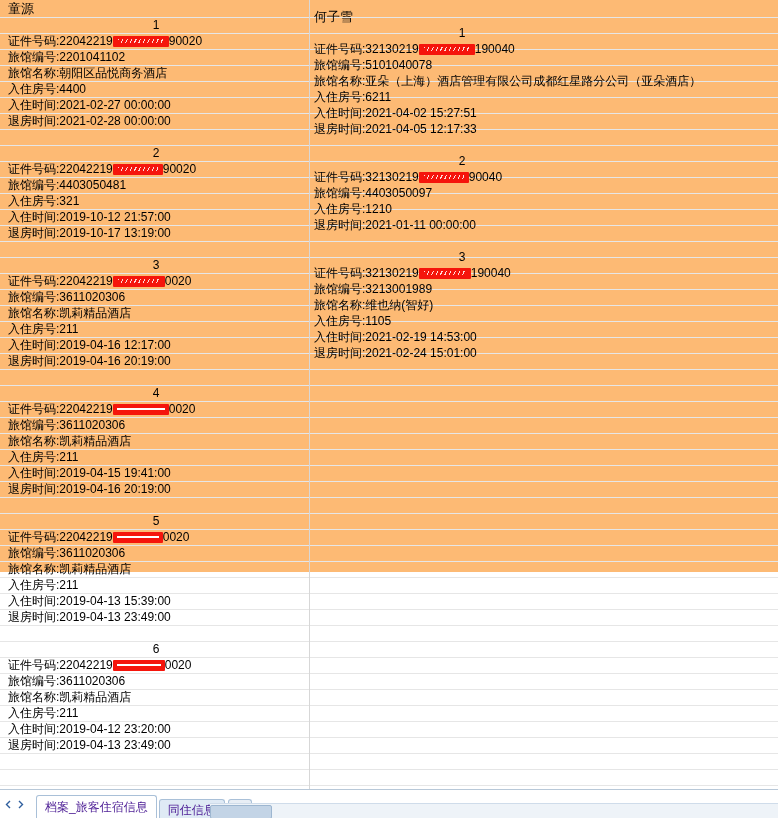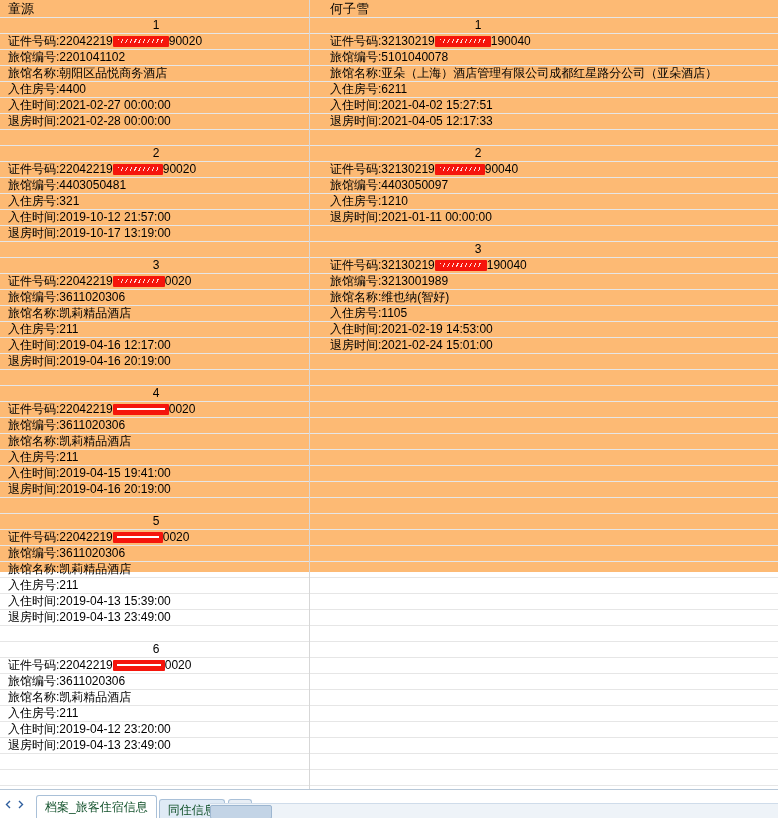--- a/index.html
+++ b/index.html
@@ -23,21 +23,21 @@
     width: 778px;
     height: 572px;
     background: #fdba74;
   }
   .col {
     position: absolute;
     top: 0;
     width: 310px;
   }
   .col-left { left: 6px; }
-  .col-right { left: 328px; }
+  .col-right { left: 312px; margin-top: 8px; }
   .col-divider {
     position: absolute;
     top: 0;
     left: 309px;
     width: 1px;
     height: 790px;
     background: #d7d7d7;
   }
   .person-name {
     font-size: 13px;
@@ -146,21 +146,21 @@
   }
   .tab {
     font-size: 12px;
     line-height: 20px;
     height: 20px;
     padding: 0 8px;
     border: 1px solid #a9c0d8;
     border-bottom: none;
     border-radius: 3px 3px 0 0;
     background: #dfeaf5;
-    color: #14532d;
+    color: #4c1d95;
     margin-right: 2px;
     position: relative;
     top: 2px;
     white-space: nowrap;
   }
   .tab.active {
     background: #ffffff;
     font-weight: normal;
     top: 0;
     height: 22px;

